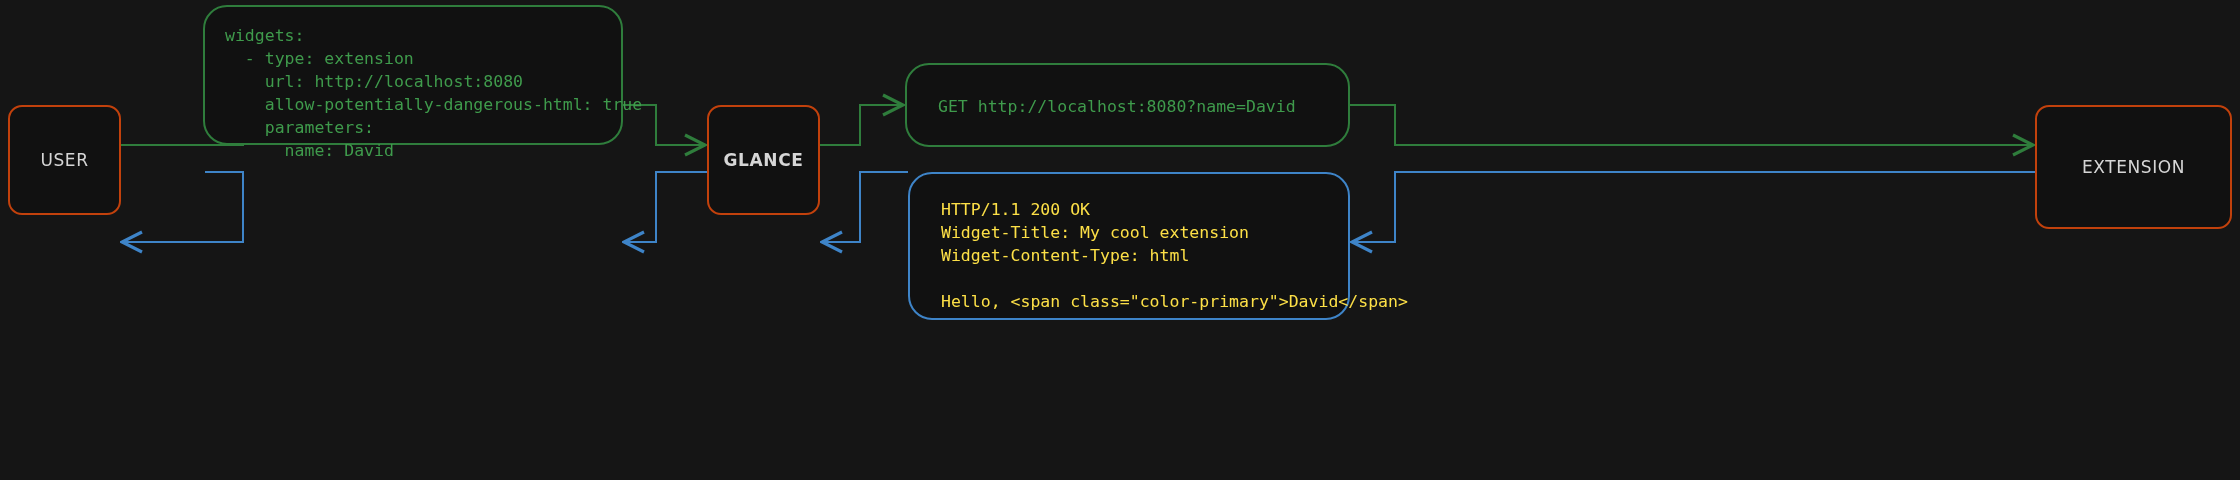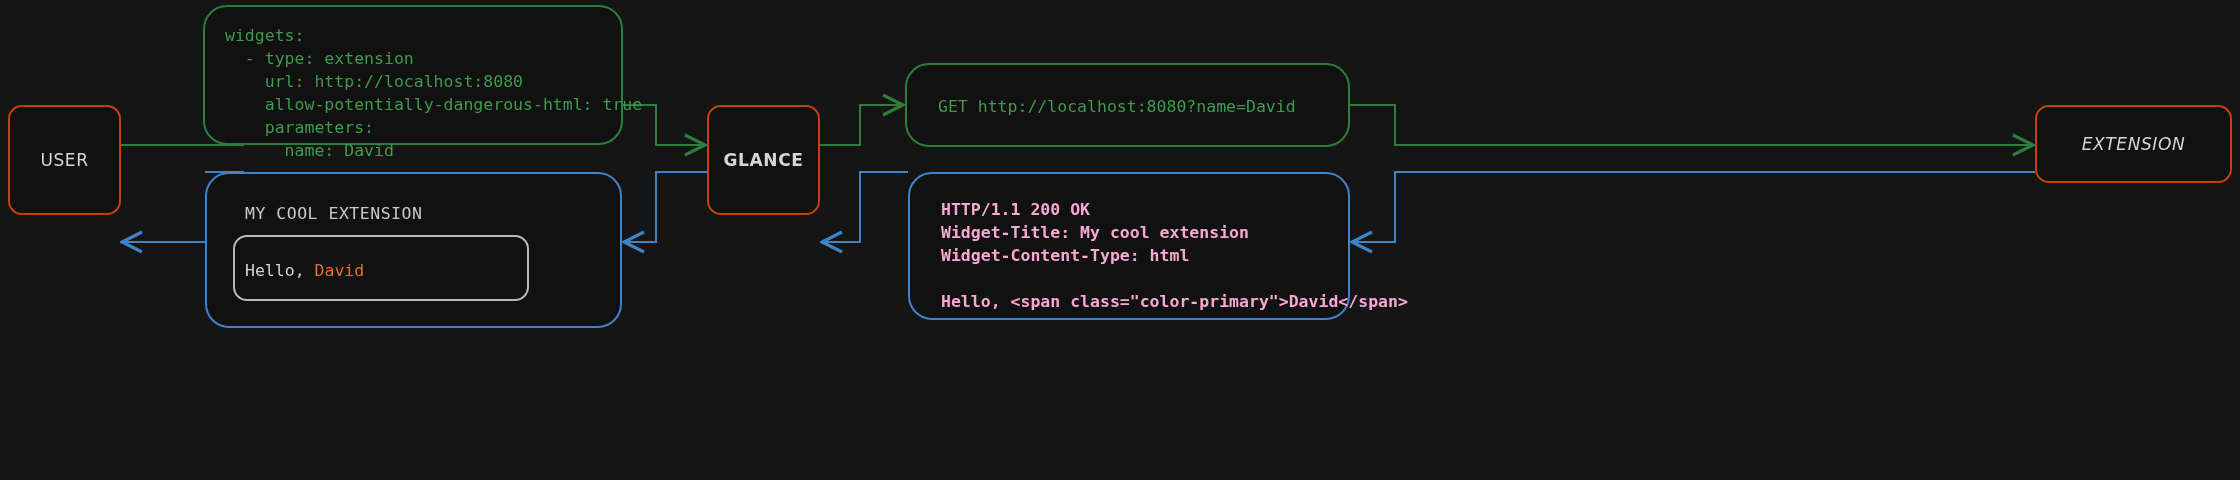--- a/index.html
+++ b/index.html
@@ -49,21 +49,21 @@
 
   .code {
     position: absolute;
     font-family: "DejaVu Sans Mono", "Liberation Mono", monospace;
     font-size: 16.5px;
     line-height: 23px;
     white-space: pre;
     letter-spacing: 0px;
   }
   .code.green { color: #3f9b4c; }
-  .code.blue  { color: #f9a8d4; font-weight: bold; }
+  .code.blue  { color: #fde047; }
 
   .widget-title {
     position: absolute;
     color: #c9c9c9;
     font-family: "DejaVu Sans Mono", "Liberation Mono", monospace;
     font-size: 16.5px;
     letter-spacing: 0.5px;
     white-space: pre;
   }
   .widget-inner {
@@ -115,21 +115,21 @@
   </svg>
 
   <div class="node" style="left:8px; top:105px; width:113px; height:110px;">
     <span class="node-label">USER</span>
   </div>
 
   <div class="node" style="left:707px; top:105px; width:113px; height:110px;font-weight:bold;">
     <span class="node-label">GLANCE</span>
   </div>
 
-  <div class="node" style="left:2035px; top:105px; width:197px; height:78px;font-style:italic;">
+  <div class="node" style="left:2035px; top:105px; width:197px; height:124px;">
     <span class="node-label">EXTENSION</span>
   </div>
 
   <div class="msgbox green" style="left:203px; top:5px; width:420px; height:140px;">
     <div class="code green" style="left:20px; top:17px;">widgets:
   - type: extension
     url: http://localhost:8080
     allow-potentially-dangerous-html: true
     parameters:
       name: David</div>
@@ -140,19 +140,14 @@
   </div>
 
   <div class="msgbox blue" style="left:908px; top:172px; width:442px; height:148px;">
     <div class="code blue" style="left:31px; top:24px;">HTTP/1.1 200 OK
 Widget-Title: My cool extension
 Widget-Content-Type: html
 
 Hello, &lt;span class="color-primary"&gt;David&lt;/span&gt;</div>
   </div>
 
-  <div class="msgbox blue" style="left:205px; top:172px; width:417px; height:156px;">
-    <div class="widget-title" style="left:38px; top:30px;">MY COOL EXTENSION</div>
-    <div class="widget-inner" style="left:26px; top:61px; width:296px; height:66px;"></div>
-    <div class="widget-body" style="left:38px; top:87px;"><span>Hello, </span><span class="accent">David</span></div>
-  </div>
 
 </div>
 
 </body></html>

